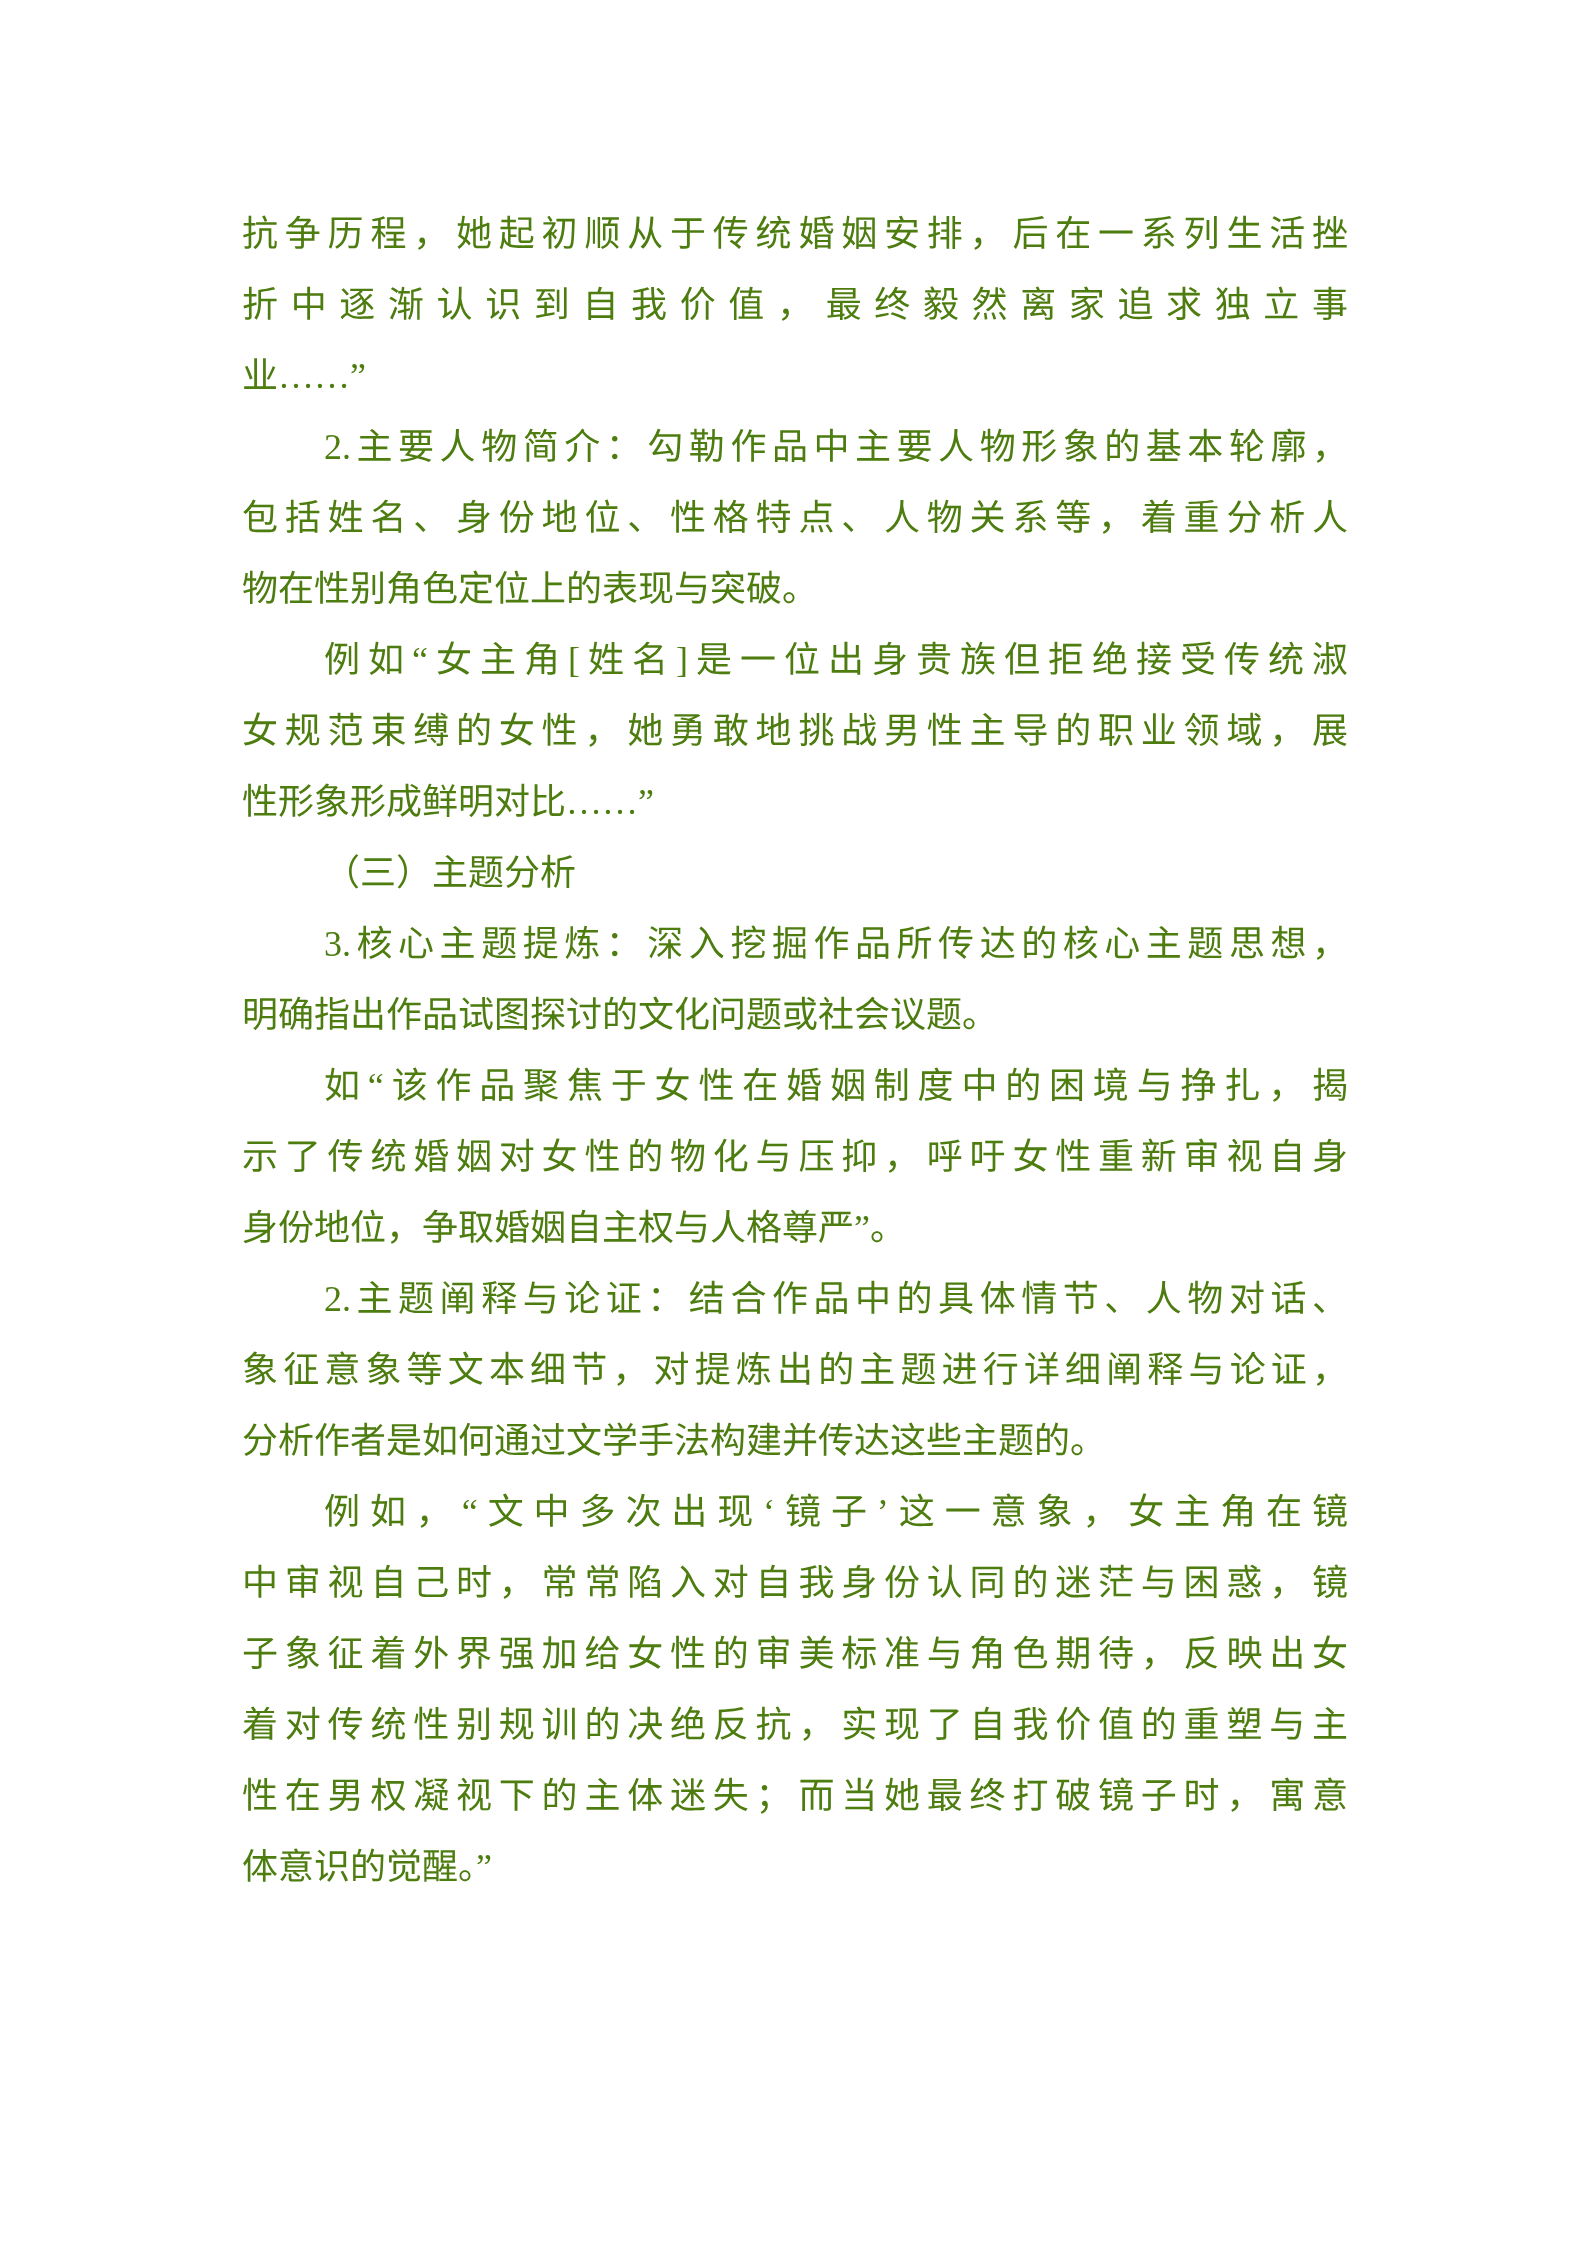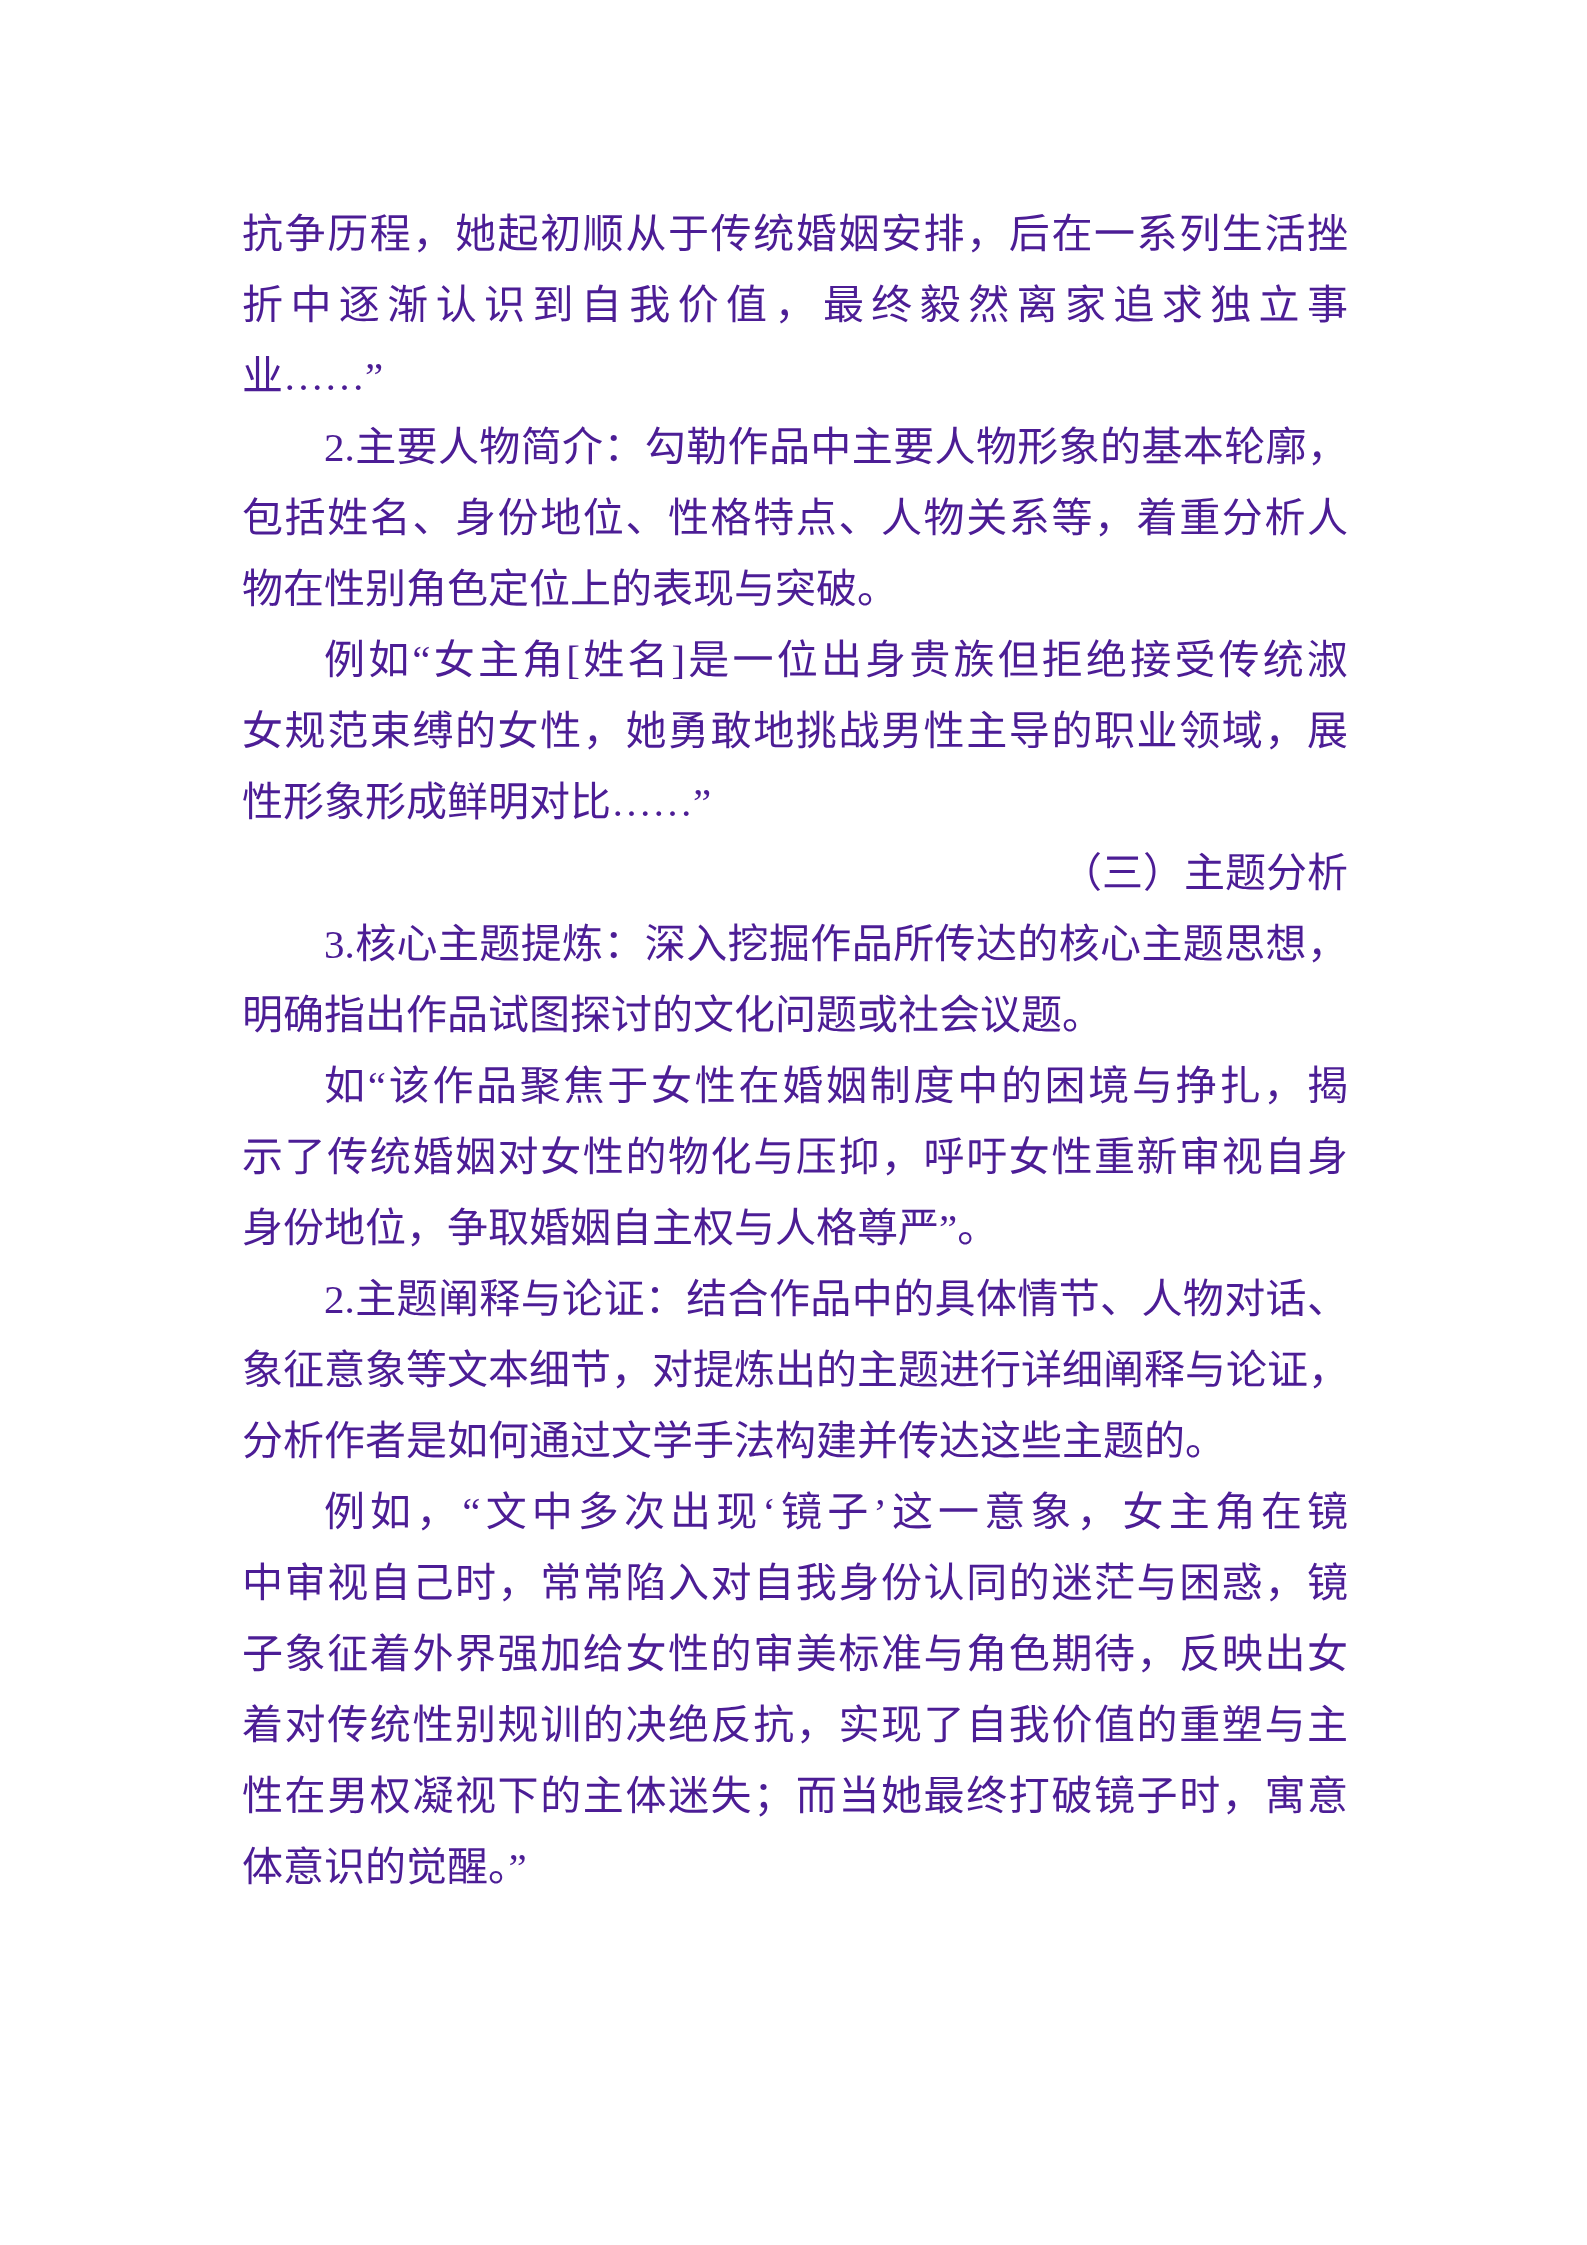--- a/index.html
+++ b/index.html
@@ -16,36 +16,35 @@
     overflow: hidden;
   }
   .text-block {
     position: absolute;
     left: 242px;
     top: 199px;
     width: 1106px;
   }
   .ln {
     font-family: "Liberation Serif", "DejaVu Serif", serif;
-    font-size: 41px;
+    font-size: 36px;
     line-height: 71px;
-    color: #4c1d95;
+    color: #4d7c0f;
     white-space: nowrap;
     font-weight: 400;
   }
   
   .j {
     text-align: justify;
     text-align-last: justify;
     text-justify: inter-character;
   }
   
   .ind {
     text-indent: 82px;
-    text-align: right;
   }
 </style>
 </head>
 <body>
 
 <div class="page">
   <div class="text-block">
     <div class="ln j">抗争历程，她起初顺从于传统婚姻安排，后在一系列生活挫</div>
     <div class="ln j">折中逐渐认识到自我价值，最终毅然离家追求独立事</div>
     <div class="ln">业……”</div>

